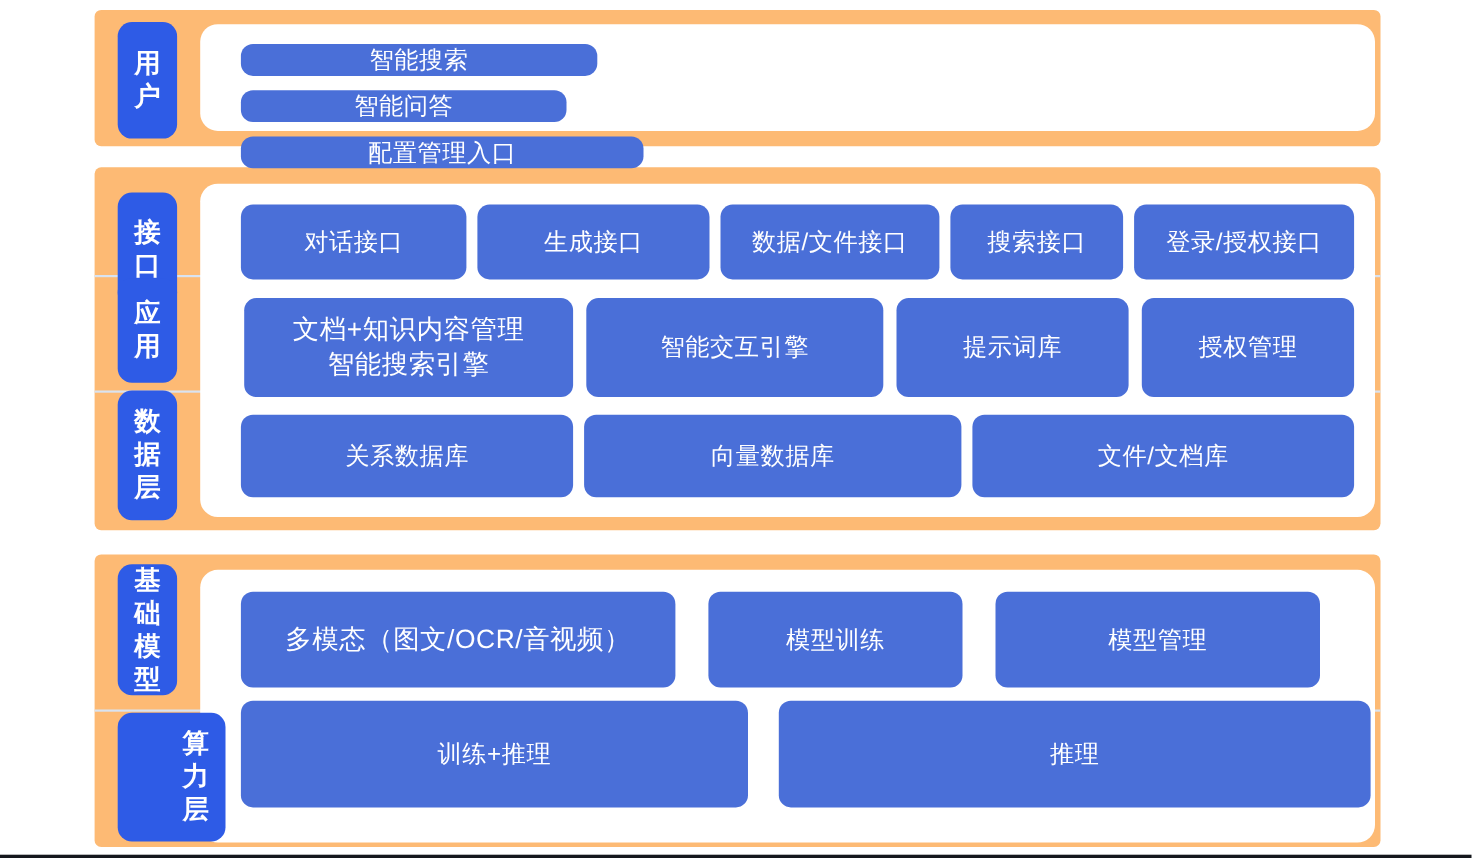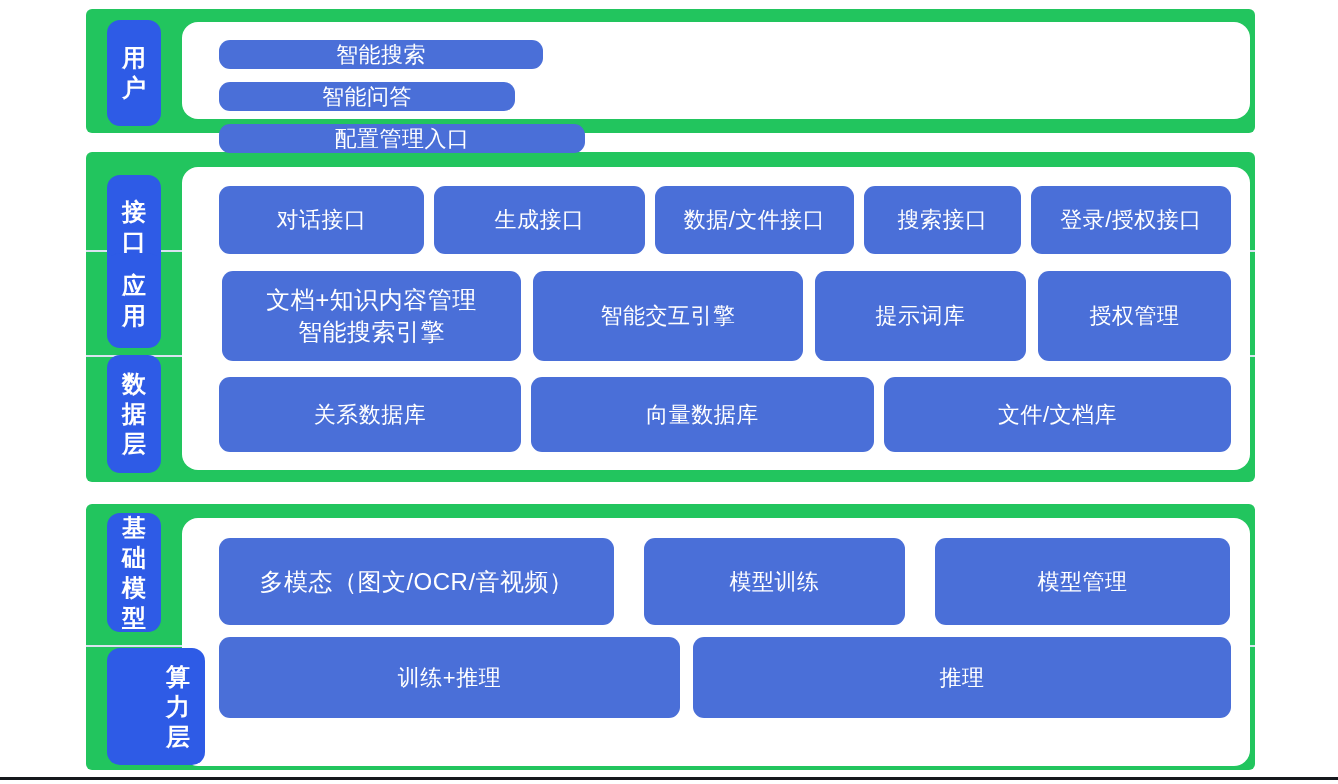--- a/index.html
+++ b/index.html
@@ -3,21 +3,21 @@
 <meta charset="utf-8">
 <style>
   html,body { margin:0; padding:0; background:#ffffff; }
   #canvas {
     position:relative; width:1338px; height:784px; overflow:hidden;
     background:#ffffff;
     font-family:"Liberation Sans", sans-serif;
   }
   .band {
     position:absolute; left:86px; width:1169px;
-    background:#22c55e; border-radius:6px;
+    background:#fdba74; border-radius:6px;
   }
   .band-divider {
     position:absolute; left:0; width:100%; height:2px;
     background:#d9e3f0; z-index:1;
   }
   .panel {
     position:absolute; left:96px; width:1068px;
     background:#ffffff; border-radius:16px; z-index:2;
   }
   .vlabel {
@@ -138,28 +138,28 @@
     </div>
     <div class="vlabel" style="top:144px; height:117px;padding-left:44px;">
       <div class="vlabel-text">算力层</div>
     </div>
 
     <div class="panel" style="top:14px; height:248px;">
       <div class="row" style="left:37px; top:20px; height:87px; gap:30px;">
         <div class="node small-2line" style="width:395px;">
           <span class="ln">多模态（图文/OCR/音视频）</span>
         </div>
-        <div class="node" style="width:261px;">
+        <div class="node" style="width:231px;">
             <span class="ln">模型训练</span>
           </div>
         <div class="node" style="width:295px;">
             <span class="ln">模型管理</span>
           </div>
       </div>
-      <div class="row" style="left:37px; top:119px; height:81px; gap:13px;">
+      <div class="row" style="left:37px; top:119px; height:97px; gap:28px;">
         <div class="node" style="width:461px;">
             <span class="ln">训练+推理</span>
           </div>
         <div class="node" style="width:538px;">
             <span class="ln">推理</span>
           </div>
       </div>
     </div>
   </div>
 

